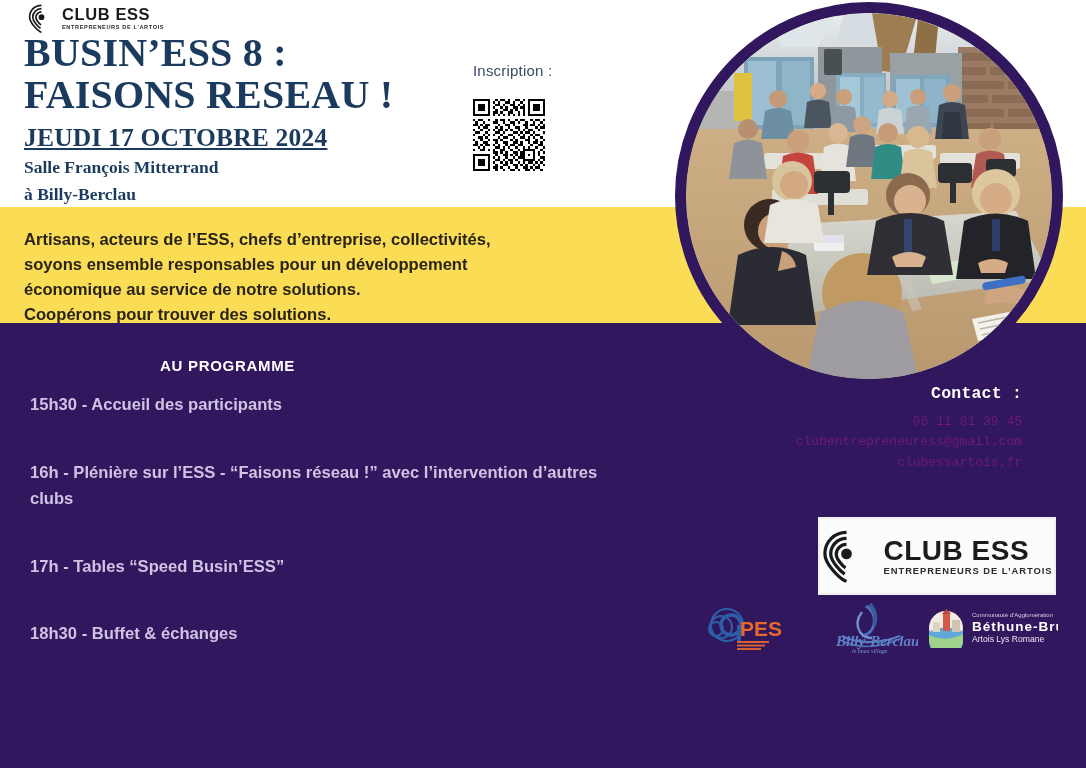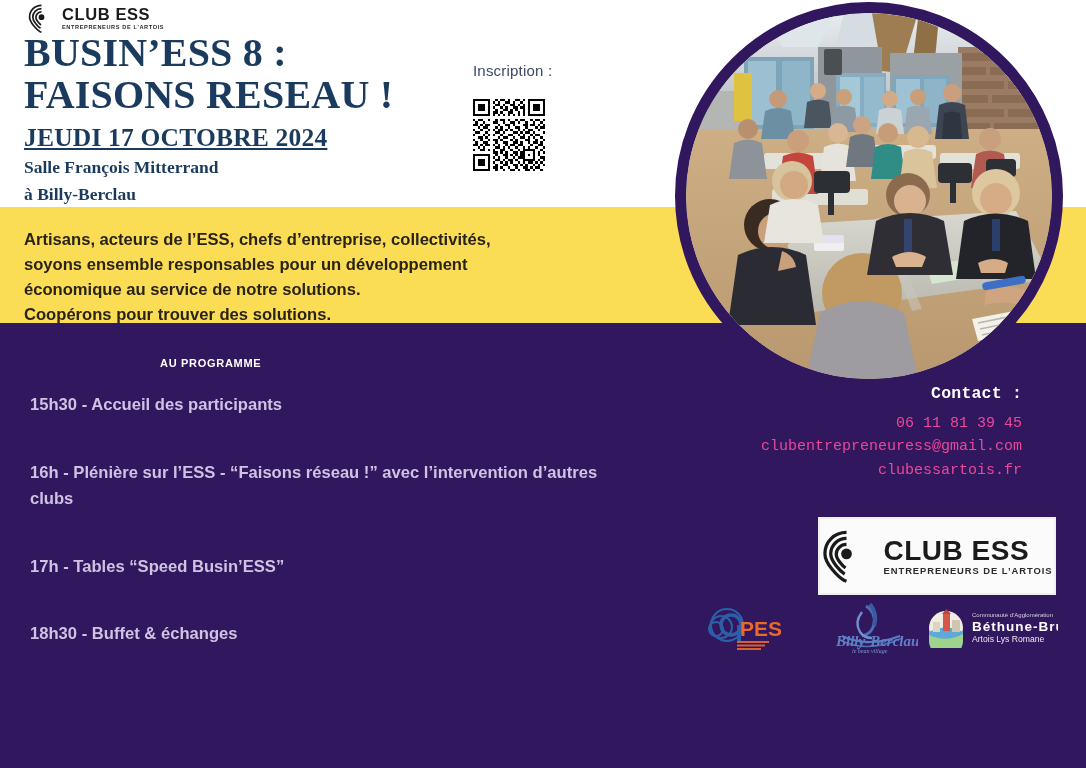--- a/index.html
+++ b/index.html
@@ -72,33 +72,33 @@
   
   .yellow-text{
     position:absolute;left:24px;top:219px;width:620px;
     font-size:16.6px;line-height:1.51;color:#2a2418;font-weight:600;margin-top:8px;
   }
   .yellow-text div{white-space:nowrap;}
 
   
   .prog-heading{
     position:absolute;left:160px;top:357px;
-    font-size:11px;font-weight:bold;color:#ffffff;letter-spacing:.7px;
+    font-size:15px;font-weight:bold;color:#ffffff;letter-spacing:.7px;
   }
   .prog-list{position:absolute;left:30px;top:392px;width:615px;}
   .prog-item{
     font-size:16.6px;font-weight:bold;color:#cfc2e2;
     line-height:1.6;margin-bottom:41px;
   }
   .prog-item:last-child{margin-bottom:0;}
 
   
   .contact{position:absolute;right:64px;top:384px;text-align:right;width:330px;font-family:Liberation Mono, monospace;}
   .contact-title{font-size:16.5px;font-weight:bold;color:#ffffff;letter-spacing:.2px;}
-  .contact-line{font-size:15px;color:#ec4899;line-height:1.42;margin-top:2px;}
+  .contact-line{font-size:13px;color:#701a75;line-height:1.42;margin-top:2px;}
   .contact-line.first{margin-top:10px;}
 
   
   .club-box{
     position:absolute;left:818px;top:517px;width:234px;height:74px;
     background:#fbfbfb;border:2px solid #efefef;
     display:flex;align-items:center;justify-content:center;gap:13px;
   }
   .club-box-mark{width:49px;height:52px;display:block;}
   .club-box-words{display:flex;flex-direction:column;line-height:1;}

